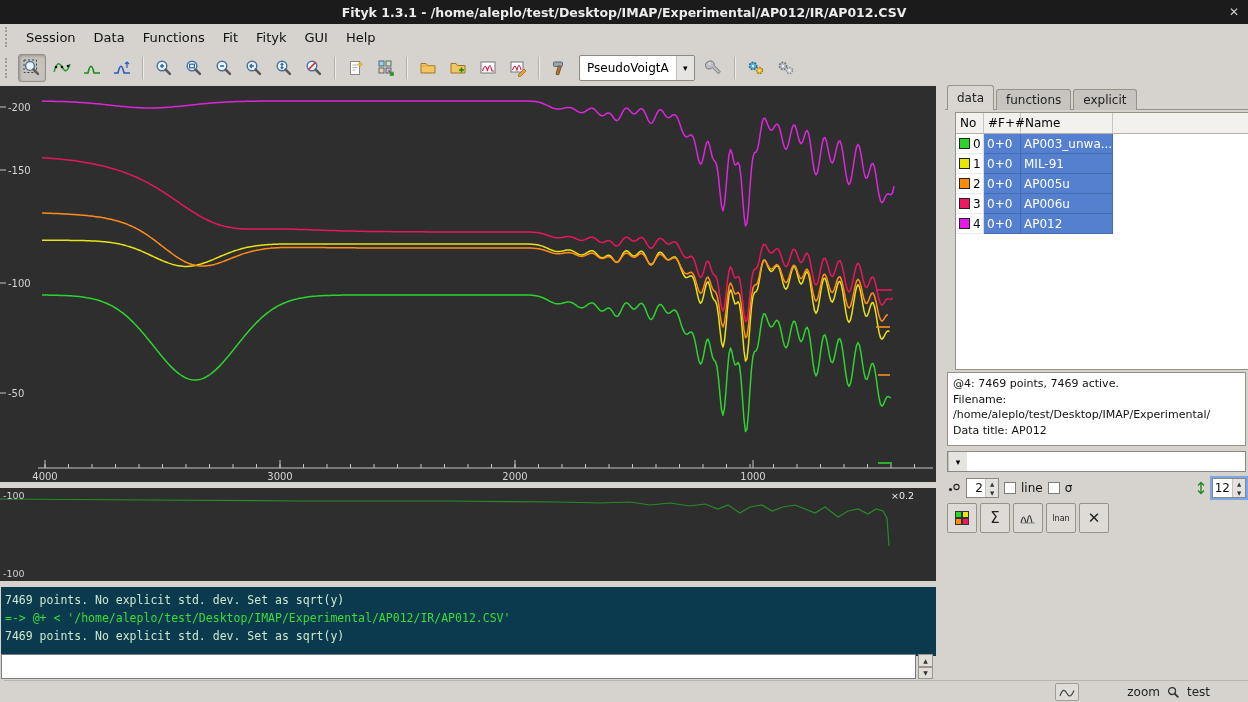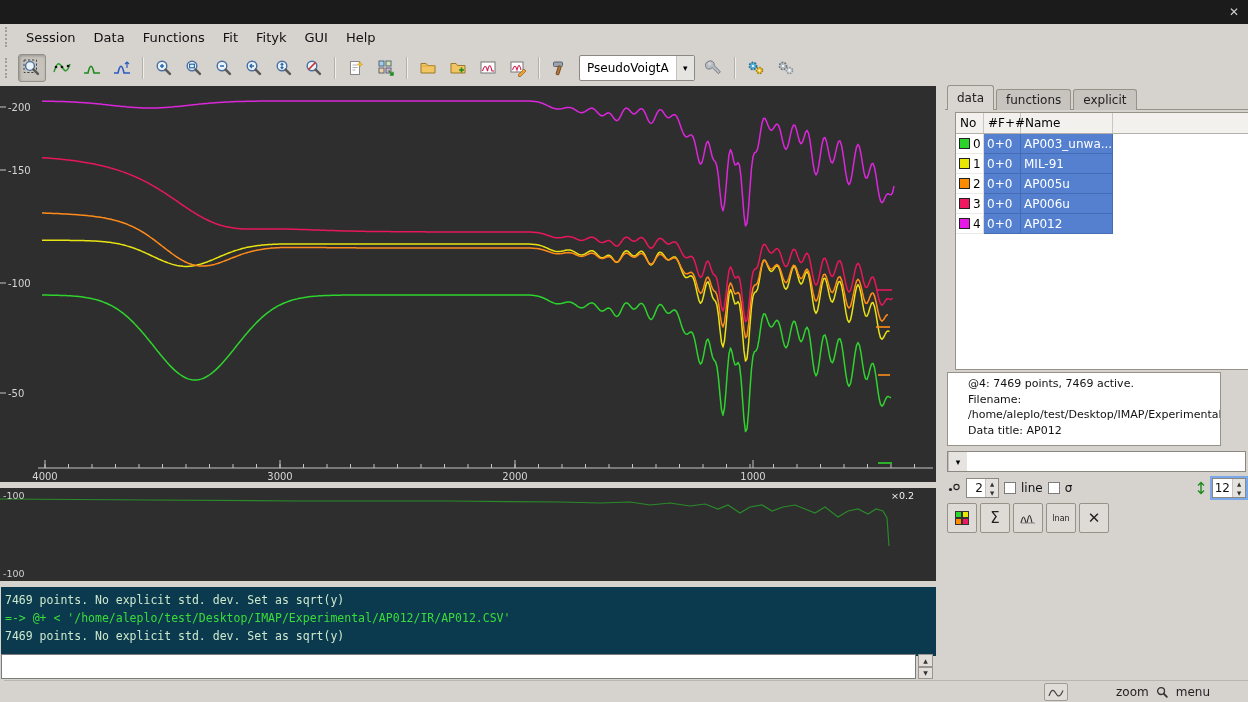--- a/index.html
+++ b/index.html
@@ -44,21 +44,21 @@
   .tabline{position:absolute;left:0;top:23px;width:303px;height:1px;background:#969288}
   .dtable{position:absolute;left:10px;top:26px;width:299px;height:258px;background:#fff;border:1px solid #969288;font-size:12px;overflow:hidden;box-sizing:border-box}
   .dhead{display:flex;height:20px;background:#f2f1ee;border-bottom:1px solid #b4b0aa}
   .hcell{display:flex;align-items:center;padding-left:4px;border-right:1px solid #c9c6c1;box-sizing:border-box}
   .c-no{width:28px}.c-f{width:37px}.c-name{width:92px}.c-fill{flex:1;border-right:none}
   .drow{display:flex;height:20px}
   .dcell{display:flex;align-items:center;padding-left:3px;box-sizing:border-box;overflow:hidden;white-space:nowrap}
   .dcell.c-no{border-right:1px solid #dedbd6;border-bottom:1px solid #eceae6;background:#fff}
   .dcell.sel{background:#5580d0;color:#fff;border-right:1px solid #446cb4;border-bottom:1px solid #446cb4}
   .chip{width:11px;height:11px;border:1px solid #222;margin-right:3px;flex:none;box-sizing:border-box}
-  .infobox{position:absolute;left:2px;top:286px;width:274px;height:74px;background:#fff;border:1px solid #969288;font-size:11px;line-height:15.5px;padding:3px 20px;box-sizing:border-box;color:#111;overflow:hidden}
+  .infobox{position:absolute;left:2px;top:286px;width:299px;height:74px;background:#fff;border:1px solid #969288;font-size:11px;line-height:15.5px;padding:3px 5px;box-sizing:border-box;color:#111;overflow:hidden}
   .filter{position:absolute;left:2px;top:365px;width:299px;height:21px;background:#fff;border:1px solid #8b8781;box-sizing:border-box;display:flex;align-items:center;font-size:12px}
   .filter-text{flex:1;padding-left:5px}
   .filter-arrow{width:18px;align-self:stretch;display:flex;align-items:center;justify-content:center;font-size:9px;background:#e6e4e0;border-left:1px solid #c4c1bc}
   .ctrl{position:absolute;left:2px;top:391px;width:299px;height:22px;display:flex;align-items:center;gap:5px;font-size:12px;color:#111}
   .spinbox{display:flex;height:20px;background:#fff;border:1px solid #8b8781;box-sizing:border-box}
   .spinbox.focused{outline:2px solid #7aa7e8}
   .spin-val{min-width:14px;display:flex;align-items:center;justify-content:flex-end;padding:0 2px;font-size:12px}
   .spin-col{width:12px;display:flex;flex-direction:column;border-left:1px solid #c6c3be}
   .spin-b{flex:1;display:flex;align-items:center;justify-content:center;font-size:5.5px;background:#e4e2de;color:#333}
   .cb{width:12px;height:12px;background:#fff;border:1px solid #7c7c7c;box-sizing:border-box;flex:none}
@@ -70,20 +70,21 @@
   .sb-group{position:absolute;right:42px;top:2px;display:flex;align-items:center;gap:7px;font-size:12px;color:#222}
   .sb-btn{width:22px;height:16px;border:1px solid #a09c96;background:#e0ddd9;display:flex;align-items:center;justify-content:center;border-radius:2px}
   .sb-spacer{width:34px}
 </style>
 </head>
 <body>
 
 <div class="window">
 
   <div class="titlebar">
+    <span>Fityk 1.3.1 - /home/aleplo/test/Desktop/IMAP/Experimental/AP012/IR/AP012.CSV</span>
     <span class="close-btn">✕</span>
   </div>
 
   <div class="menubar">
     <span class="grip"></span>
     <span class="menu-item">Session</span>
     <span class="menu-item">Data</span>
     <span class="menu-item">Functions</span>
     <span class="menu-item">Fit</span>
     <span class="menu-item">Fityk</span>
@@ -522,17 +523,17 @@
           </span>
       </span>
       <span class="sb-spacer"></span>
       <span>zoom</span>
       <span class="icn">
           <svg width="13" height="13" viewBox="0 0 18 18">
             <circle cx="7" cy="7" r="4.8" fill="none" stroke="#333" stroke-width="1.8"></circle>
             <line x1="10.6" y1="10.6" x2="15" y2="15" stroke="#333" stroke-width="2.6" stroke-linecap="round"></line>
           </svg>
         </span>
-      <span>menu</span>
+      <span>test</span>
     </div>
   </div>
 
 </div>
 
 </body></html>

